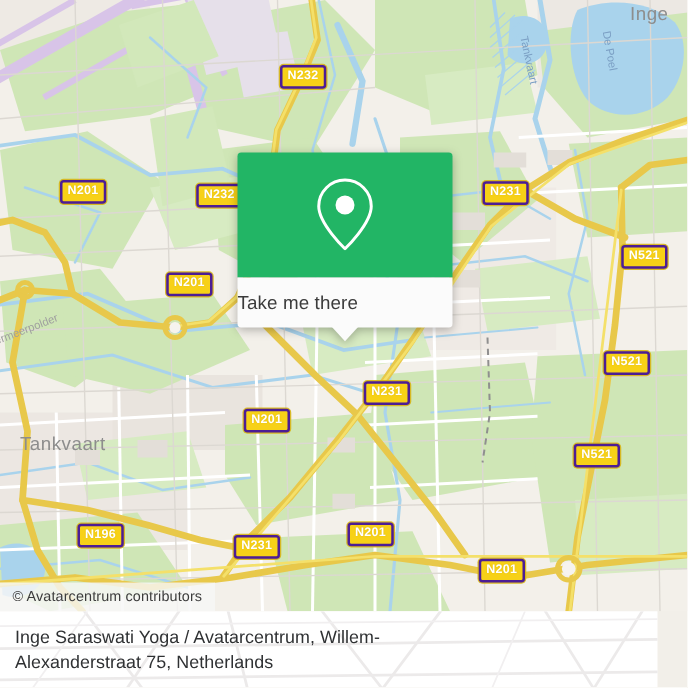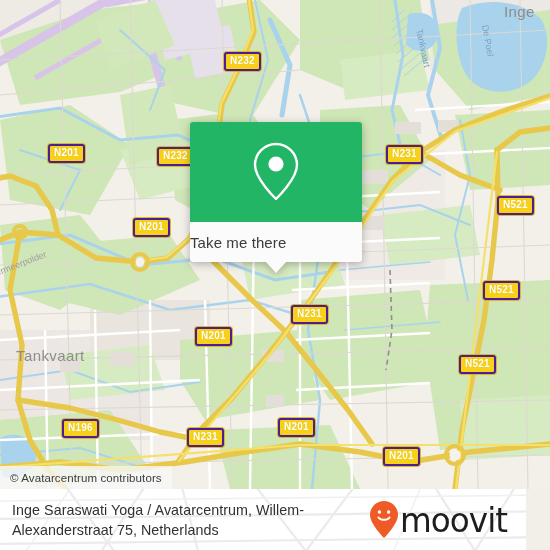--- a/index.html
+++ b/index.html
@@ -433,25 +433,16 @@
         <path d="M 180 -10 L 200 70"></path>
       </g>
       <g stroke="#f1eff0" stroke-width="1.4" fill="none">
         <path d="M 0 12 L 550 6"></path>
         <path d="M 20 70 L 70 0"></path>
         <path d="M 390 70 L 420 0"></path>
       </g>
     </svg>
     <div class="footer-inner">
       <div class="footer-title">Inge Saraswati Yoga / Avatarcentrum, Willem-Alexanderstraat 75, Netherlands</div>
-      <div class="brand">
-        <svg width="30" height="40" viewBox="0 0 30 40">
-          <path d="M15 1 C7.3 1 1 7.3 1 15 C1 24 15 38 15 38 C15 38 29 24 29 15 C29 7.3 22.7 1 15 1 Z" fill="#ef5a27"></path>
-          <circle cx="10.4" cy="12" r="1.7" fill="#ffffff"></circle>
-          <circle cx="19.6" cy="12" r="1.7" fill="#ffffff"></circle>
-          <path d="M9.5 17.4 C11.6 20.6 18.4 20.6 20.5 17.4" stroke="#ffffff" stroke-width="1.9" fill="none" stroke-linecap="round"></path>
-        </svg>
-        <span class="brand-word">moovit</span>
-      </div>
     </div>
   </div>
 
 </div>
 
 </body></html>

